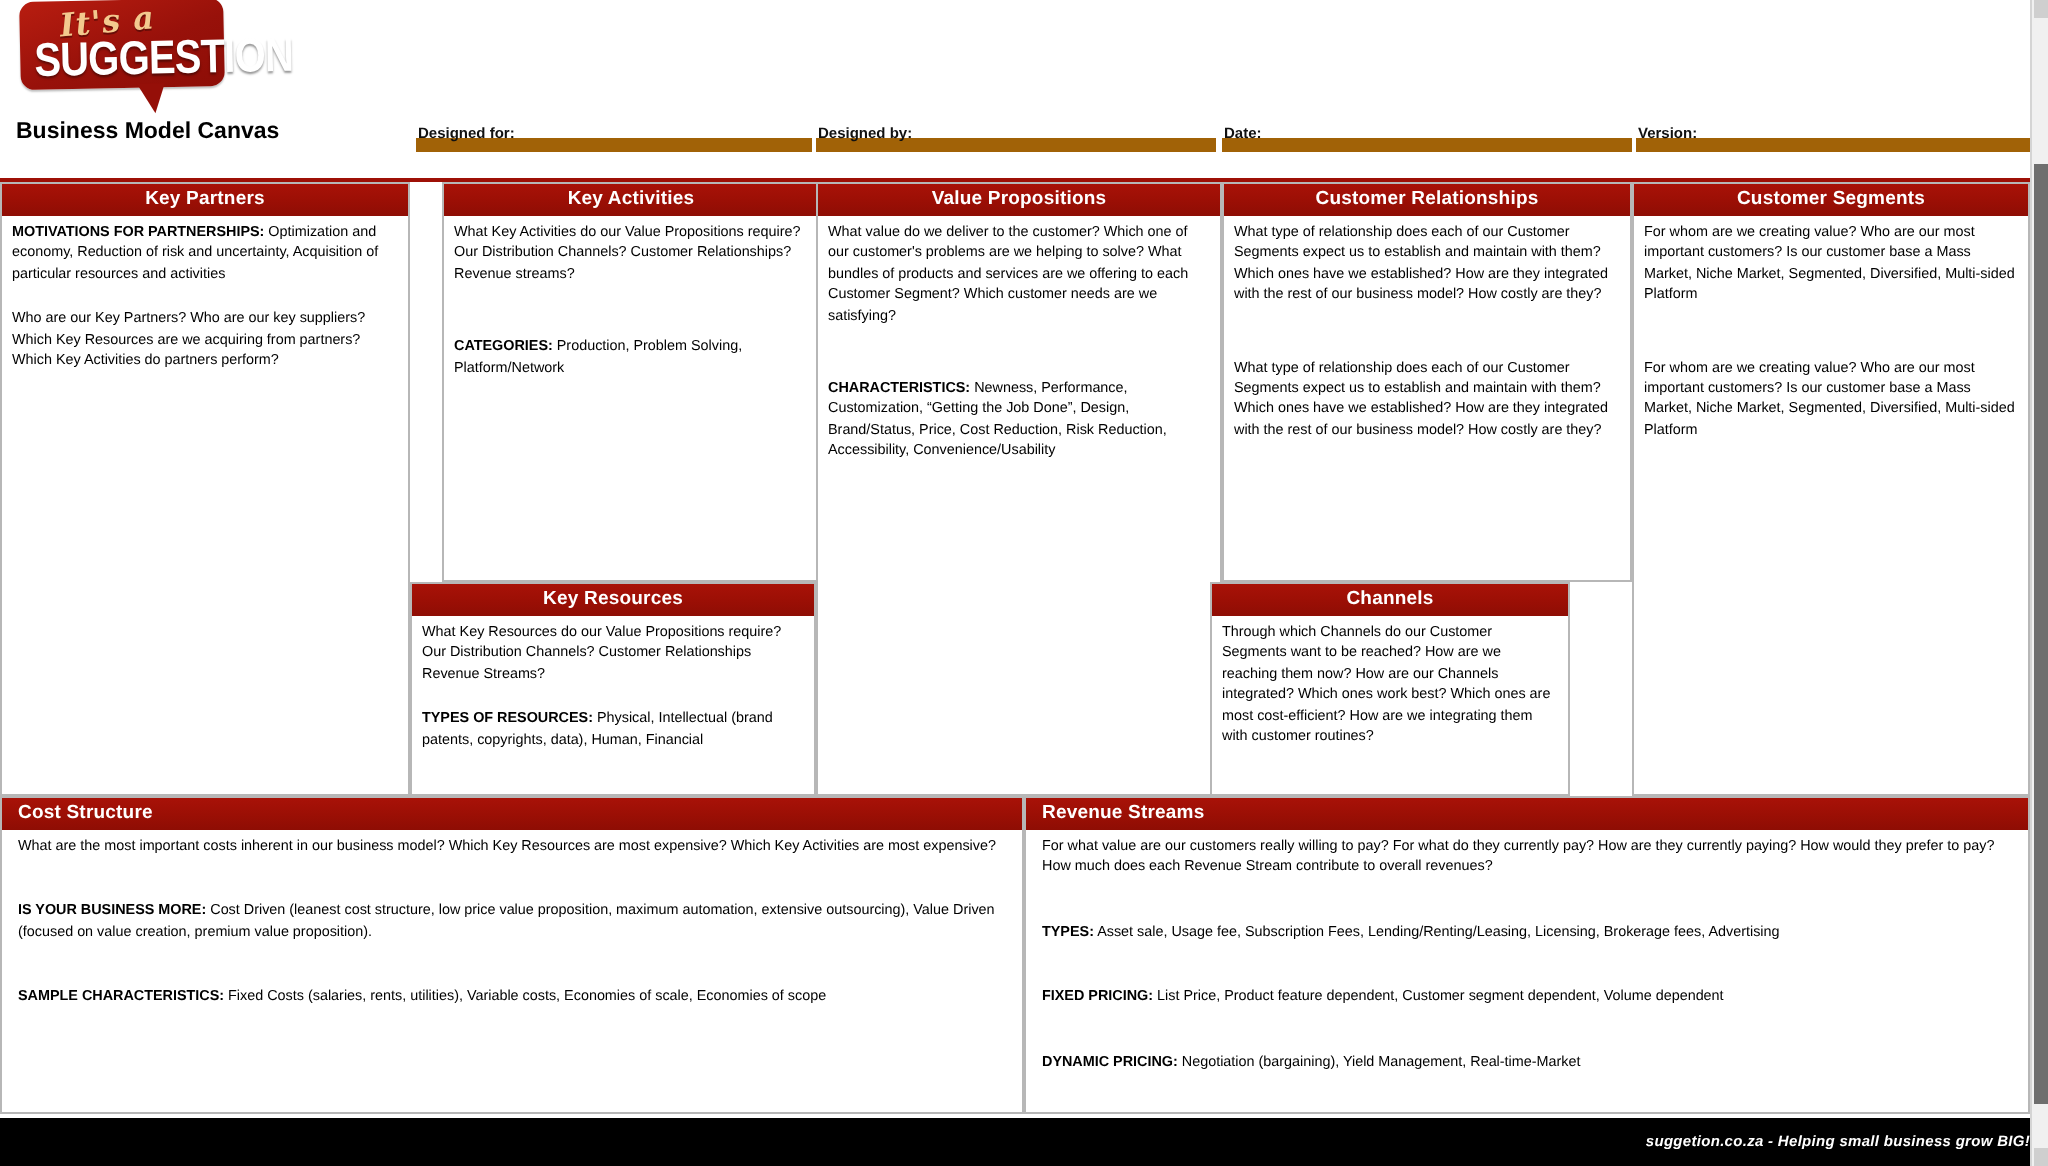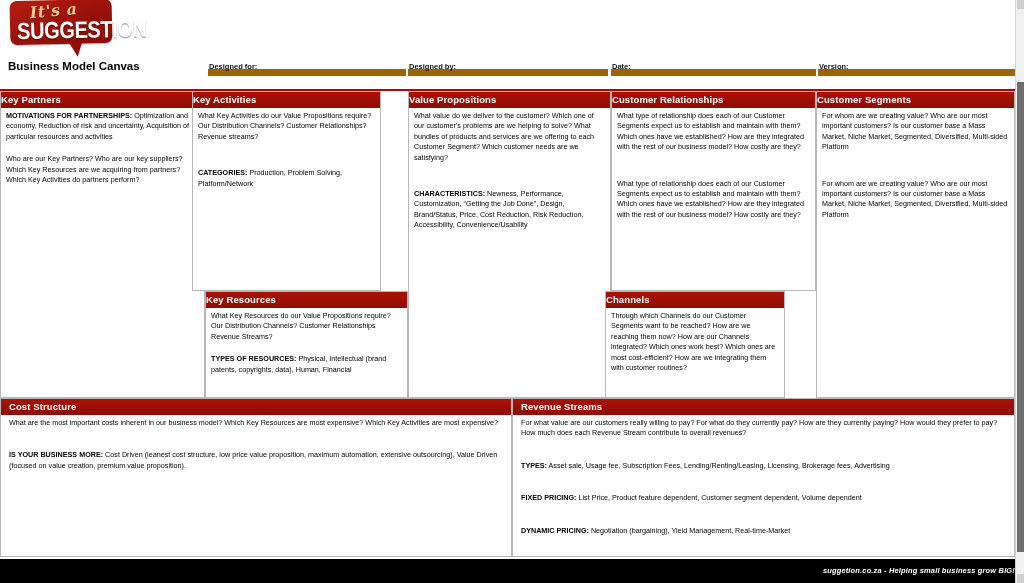--- a/index.html
+++ b/index.html
@@ -120,21 +120,21 @@
     border: 1px solid #b7b7b7;
     background: #fff;
     overflow: hidden;
   }
   .cell-head {
     background: #9e1006;
     background: linear-gradient(180deg, #a81208 0%, #9c0f05 50%, #8e0d04 100%);
     color: #ffffff;
     font-size: 9.5px;
     font-weight: bold;
-    text-align: left;
+    text-align: center;
     height: 16px;
     line-height: 16px;
     letter-spacing: .1px;
   }
   .cell-head.left {
     text-align: left;
     padding-left: 8px;
   }
   .cell-body {
     padding: 3px 5px 3px 5px;
@@ -142,21 +142,21 @@
     line-height: 10.4px;
     color: #000;
   }
   .blk { margin: 0 0 0 0; }
   .blk + .blk { margin-top: 12px; }
   .blk.gap-lg + .blk { margin-top: 26px; }
   .lbl { font-weight: bold; }
 
   
   #c-key-partners        { left: 0px;   top: 0px;   width: 205px; height: 307px; }
-  #c-key-activities      { left: 192px; top: 0px;   width: 189px; height: 200px; }
+  #c-key-activities      { left: 221px; top: 0px;   width: 189px; height: 200px; }
   #c-key-resources       { left: 205px; top: 200px; width: 203px; height: 107px; }
   #c-value-props         { left: 408px; top: 0px;   width: 203px; height: 307px; }
   #c-cust-relations      { left: 611px; top: 0px;   width: 205px; height: 200px; }
   #c-channels            { left: 605px; top: 200px; width: 180px; height: 107px; }
   #c-cust-segments       { left: 816px; top: 0px;   width: 199px; height: 307px; }
   #c-cost-structure      { left: 0px;   top: 307px; width: 512px; height: 159px; }
   #c-revenue-streams     { left: 512px; top: 307px; width: 503px; height: 159px; }
 
   .wide .cell-body { padding: 3px 8px; }
   .wide .blk + .blk { margin-top: 22px; }
@@ -290,20 +290,21 @@
       <div class="blk gap-lg">For whom are we creating value? Who are our most important customers? Is our customer base a Mass Market, Niche Market, Segmented, Diversified, Multi-sided Platform</div>
       <div class="blk">For whom are we creating value? Who are our most important customers? Is our customer base a Mass Market, Niche Market, Segmented, Diversified, Multi-sided Platform</div>
     </div>
   </div>
 
   <div class="cell wide" id="c-cost-structure">
     <div class="cell-head left">Cost Structure</div>
     <div class="cell-body">
       <div class="blk">What are the most important costs inherent in our business model? Which Key Resources are most expensive? Which Key Activities are most expensive?</div>
       <div class="blk"><span class="lbl">IS YOUR BUSINESS MORE:</span><span> Cost Driven (leanest cost structure, low price value proposition, maximum automation, extensive outsourcing), Value Driven (focused on value creation, premium value proposition).</span></div>
+      <div class="blk"><span class="lbl">SAMPLE CHARACTERISTICS:</span><span> Fixed Costs (salaries, rents, utilities), Variable costs, Economies of scale, Economies of scope</span></div>
     </div>
   </div>
 
   <div class="cell wide" id="c-revenue-streams">
     <div class="cell-head left">Revenue Streams</div>
     <div class="cell-body">
       <div class="blk">For what value are our customers really willing to pay? For what do they currently pay? How are they currently paying? How would they prefer to pay? How much does each Revenue Stream contribute to overall revenues?</div>
       <div class="blk"><span class="lbl">TYPES:</span><span> Asset sale, Usage fee, Subscription Fees, Lending/Renting/Leasing, Licensing, Brokerage fees, Advertising</span></div>
       <div class="blk"><span class="lbl">FIXED PRICING:</span><span> List Price, Product feature dependent, Customer segment dependent, Volume dependent</span></div>
       <div class="blk"><span class="lbl">DYNAMIC PRICING:</span><span> Negotiation (bargaining), Yield Management, Real-time-Market</span></div>

